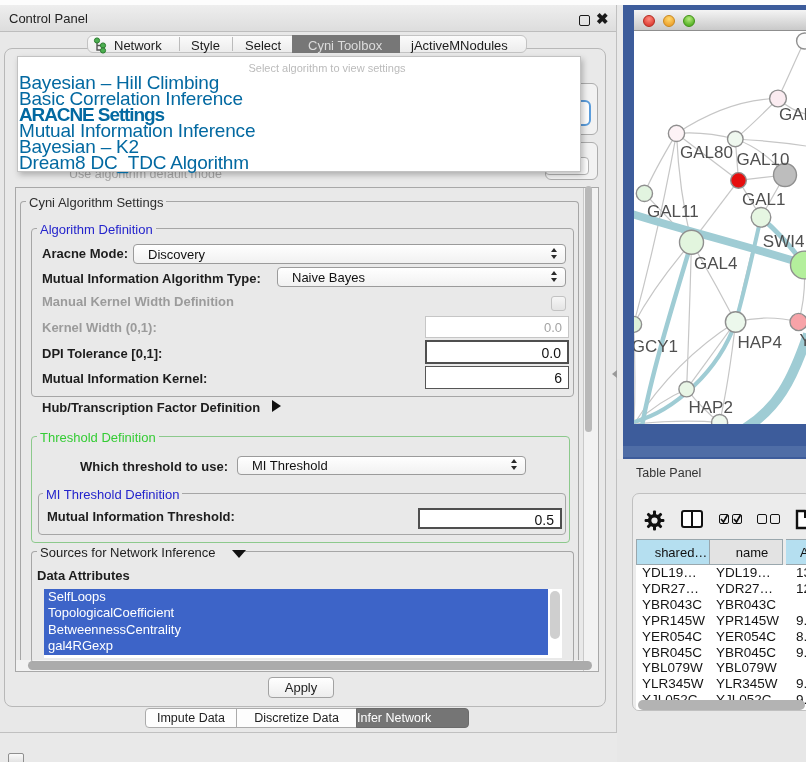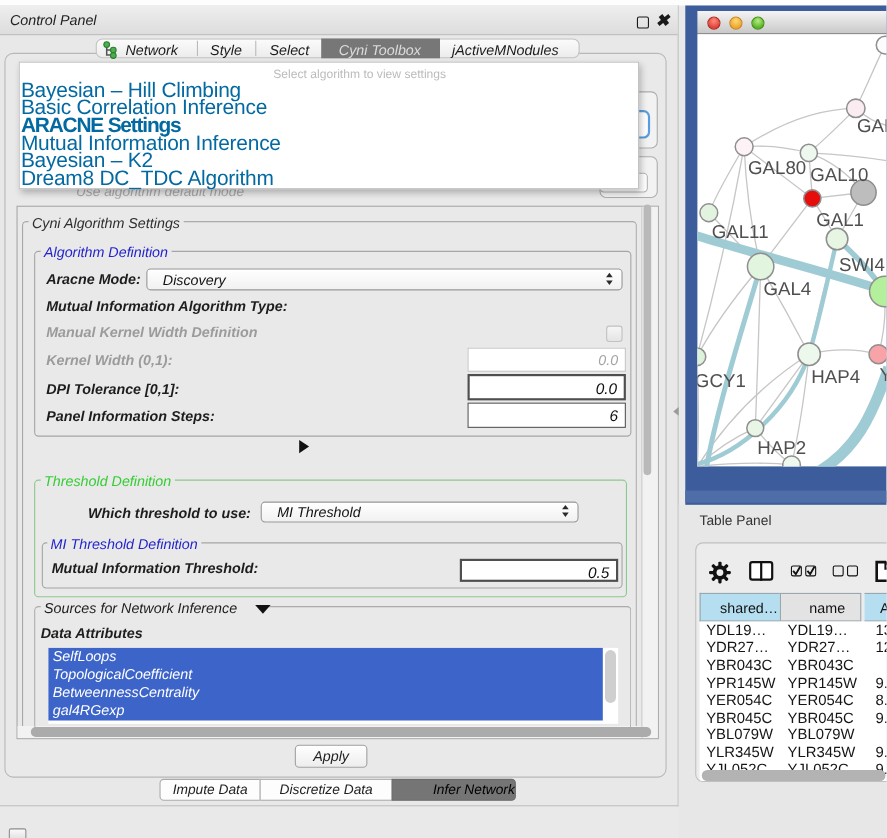--- a/index.html
+++ b/index.html
@@ -16,21 +16,21 @@
 .arr .d{width:0;height:0;border-left:3.5px solid transparent;border-right:3.5px solid transparent;border-top:4.5px solid #2a2a2a;margin-left:1px;}
 .inp{position:absolute;background:#fff;box-sizing:border-box;font-size:13px;text-align:right;}
 .grp{position:absolute;border:1px solid #a6a6a6;border-radius:4px;box-sizing:border-box;}
 .gt{position:absolute;font-size:13px;background:#e9e9e9;padding:0 3px;white-space:nowrap;}
 </style>
 </head>
 <body>
 
 <div class="a" style="left:0;top:0;width:806px;height:5px;background:#fdfdfd;"></div>
 
-<div class="a" id="win" style="left:0;top:5px;width:617px;height:728px;background:#e8e8e8;border-right:1px solid #c0c0c0;border-bottom:1px solid #c0c0c0;box-sizing:border-box;font-style:italic;">
+<div class="a" id="win" style="left:0;top:5px;width:617px;height:728px;background:#e8e8e8;border-right:1px solid #c0c0c0;border-bottom:1px solid #c0c0c0;box-sizing:border-box;">
 
   <div class="a" style="left:0;top:0;width:100%;height:26px;background:linear-gradient(#eeeeee,#dddddd);border-bottom:1px solid #bdbdbd;"></div>
   <div class="a" style="left:9px;top:6px;font-size:13px;color:#222;">Control Panel</div>
   <div class="a" style="left:579px;top:10px;width:9px;height:9px;border:1.8px solid #1a1a1a;border-radius:2px;"></div>
   <div class="a" style="left:596px;top:5px;font-size:15px;font-weight:bold;color:#1a1a1a;">✖</div>
 
   <div class="a" style="left:87px;top:30px;width:440px;height:18px;background:linear-gradient(#fbfbfb,#ececec);border:1px solid #c3c3c3;border-radius:6px;box-sizing:border-box;z-index:5;"></div>
   <div class="a" style="left:292px;top:30px;width:108px;height:18px;background:#777;z-index:6;"></div>
   <div class="a" style="left:179px;top:32px;width:1px;height:14px;background:#bbb;z-index:7;"></div>
   <div class="a" style="left:232px;top:32px;width:1px;height:14px;background:#bbb;z-index:7;"></div>
@@ -72,33 +72,41 @@
   <div class="lbl" style="left:42px;top:241px;">Aracne Mode:</div>
   <div class="combo" style="left:133px;top:239px;width:433px;height:20px;">
     <div class="ct">Discovery</div>
     <div class="arr" style="top:3px;">
         <div class="u"></div>
         <div class="d"></div>
       </div>
   </div>
 
   <div class="lbl" style="left:42px;top:266px;">Mutual Information Algorithm Type:</div>
+  <div class="combo" style="left:277px;top:262px;width:289px;height:20px;">
+    <div class="ct">Naive Bayes</div>
+    <div class="arr" style="top:3px;">
+        <div class="u"></div>
+        <div class="d"></div>
+      </div>
+  </div>
 
   <div class="lbl dis" style="left:42px;top:289px;">Manual Kernel Width Definition</div>
   <div class="a" style="left:551px;top:291px;width:13px;height:13px;border:1px solid #c2c2c2;border-radius:3px;background:linear-gradient(#f6f6f6,#e4e4e4);"></div>
 
   <div class="lbl dis" style="left:42px;top:315px;">Kernel Width (0,1):</div>
   <div class="inp" style="left:425px;top:311px;width:144px;height:22px;border:1px solid #c6c6c6;color:#a4a4a4;padding:3px 6px 0 0;">0.0</div>
 
   <div class="lbl" style="left:42px;top:341px;">DPI Tolerance [0,1]:</div>
   <div class="inp" style="left:425px;top:335px;width:144px;height:24px;border:2px solid #4f4f4f;color:#111;padding:3px 6px 0 0;font-size:14px;">0.0</div>
 
-  <div class="lbl" style="left:42px;top:366px;">Panel Information Steps:</div>
+  <div class="lbl" style="left:42px;top:366px;">Mutual Information Kernel:</div>
   <div class="inp" style="left:425px;top:361px;width:144px;height:23px;border:1px solid #565656;color:#111;padding:3px 6px 0 0;font-size:14px;">6</div>
 
+  <div class="lbl" style="left:42px;top:395px;font-size:13px;">Hub/Transcription Factor Definition</div>
   <div class="a" style="left:272px;top:395px;width:0;height:0;border-top:6px solid transparent;border-bottom:6px solid transparent;border-left:9px solid #111;"></div>
 
   <div class="grp" style="left:31px;top:431px;width:539px;height:107px;border-color:#8cc98c;"></div>
   <div class="gt" style="left:37px;top:425px;color:#35cc35;">Threshold Definition</div>
 
   <div class="lbl" style="left:80px;top:454px;">Which threshold to use:</div>
   <div class="combo" style="left:237px;top:451px;width:289px;height:19px;">
     <div class="ct" style="top:1px;">MI Threshold</div>
     <div class="arr" style="top:2px;">
         <div class="u"></div>
@@ -119,21 +127,21 @@
   <div class="lbl" style="left:37px;top:563px;font-size:13px;">Data Attributes</div>
 
   <div class="a" style="left:44px;top:584px;width:518px;height:69px;background:#fff;"></div>
   <div class="a" style="left:44px;top:584px;width:504px;height:66px;background:#3d64c8;color:#fff;font-size:13px;line-height:16.4px;padding-left:4px;box-sizing:border-box;">SelfLoops<br>TopologicalCoefficient<br>BetweennessCentrality<br>gal4RGexp</div>
   <div class="a" style="left:550px;top:586px;width:10px;height:48px;background:#cfcfcf;border-radius:5px;"></div>
 
   <div class="a" style="left:268px;top:672px;width:66px;height:21px;background:linear-gradient(#ffffff,#ededed);border:1px solid #a2a2a2;border-radius:4px;box-sizing:border-box;text-align:center;font-size:13px;color:#222;padding-top:2px;">Apply</div>
 
   <div class="a" style="left:145px;top:703px;width:92px;height:20px;background:#fdfdfd;border:1px solid #ababab;border-radius:4px 0 0 4px;box-sizing:border-box;text-align:center;font-size:12.5px;color:#222;padding-top:2px;">Impute Data</div>
   <div class="a" style="left:236px;top:703px;width:121px;height:20px;background:#fdfdfd;border:1px solid #ababab;box-sizing:border-box;text-align:center;font-size:12.5px;color:#222;padding-top:2px;">Discretize Data</div>
-  <div class="a" style="left:356px;top:703px;width:113px;height:20px;background:#757575;border:1px solid #6b6b6b;border-radius:0 4px 4px 0;box-sizing:border-box;text-align:right;font-size:12.5px;color:#000000;padding-top:2px;">Infer Network</div>
+  <div class="a" style="left:356px;top:703px;width:113px;height:20px;background:#757575;border:1px solid #6b6b6b;border-radius:0 4px 4px 0;box-sizing:border-box;text-align:left;font-size:12.5px;color:#ffffff;padding-top:2px;">Infer Network</div>
 </div>
 
 <div class="a" style="left:612px;top:370px;width:0;height:0;border-top:4px solid transparent;border-bottom:4px solid transparent;border-right:5px solid #9a9a9a;"></div>
 
 <div class="a" style="left:17px;top:56px;width:564px;height:116px;background:#fff;border:1px solid #c2c2c2;box-shadow:2px 3px 6px rgba(0,0,0,0.25);box-sizing:border-box;z-index:50;">
   <div style="text-align:center;font-size:11px;color:#bbbbbb;margin-top:5px;margin-left:56px;">Select algorithm to view settings</div>
   <div style="font-size:19px;color:#0369a1;margin:1px 0 0 1px;line-height:15.9px;letter-spacing:-0.2px;">Bayesian – Hill Climbing<br>Basic Correlation Inference<br><b style="letter-spacing:-1.1px;">ARACNE Settings</b><br>Mutual Information Inference<br>Bayesian – K2<br>Dream8 DC_TDC Algorithm</div>
 </div>
 
 <div class="a" style="left:623px;top:5px;width:183px;height:454px;background:#3d5c9b;">

